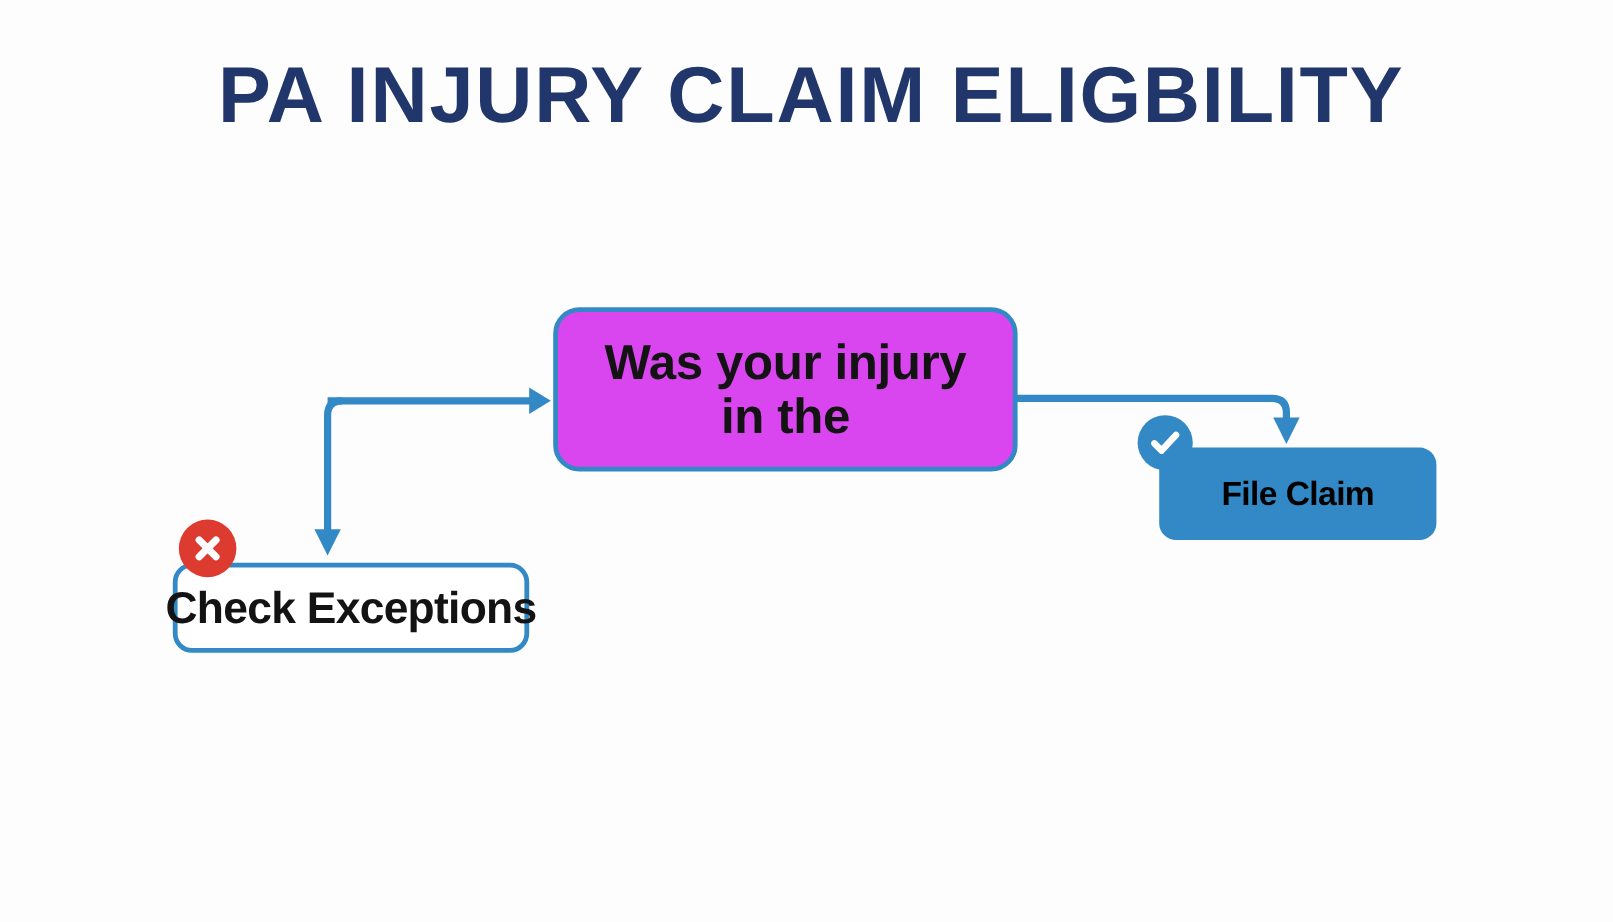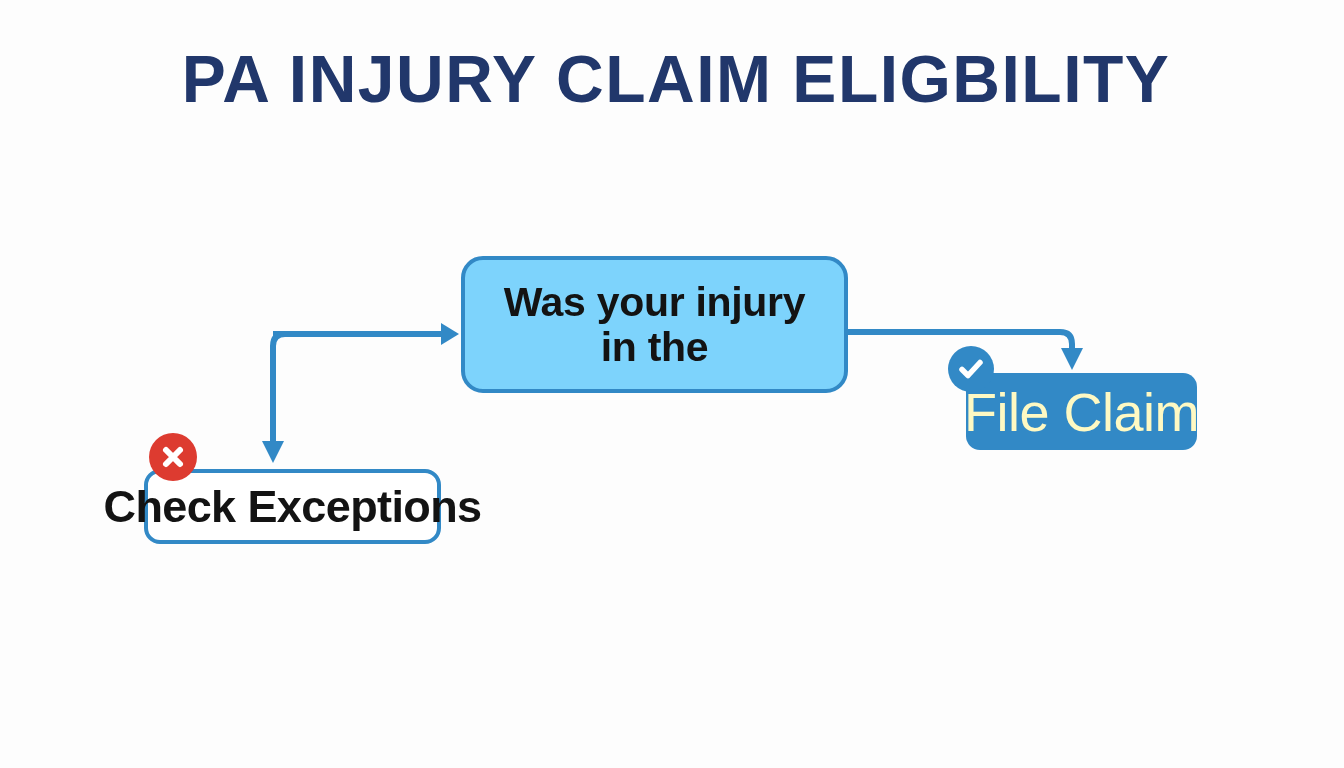--- a/index.html
+++ b/index.html
@@ -57,21 +57,21 @@
     align-items: center;
     justify-content: center;
     text-align: center;
   }
 
   .node-decision {
     left: 461px;
     top: 256px;
     width: 387px;
     height: 137px;
-    background: #7dd3fc;
+    background: #d946ef;
     border: 4px solid #3289c6;
     border-radius: 22px;
     padding: 20px 18px;
   }
   .node-decision .node-label {
     font-size: 41px;
     font-weight: 700;
     color: #131313;
     line-height: 1.08;
     letter-spacing: -0.3px;
@@ -82,42 +82,42 @@
     top: 469px;
     width: 297px;
     height: 75px;
     background: #ffffff;
     border: 4px solid #3289c6;
     border-radius: 16px;
     padding: 0 12px;
     z-index: 3;
   }
   .node-exceptions .node-label {
-    font-size: 45px;
+    font-size: 37px;
     font-weight: 700;
     color: #131313;
     line-height: 1;
     letter-spacing: -0.6px;
     white-space: nowrap;
   }
 
   .node-file-claim {
     left: 966px;
     top: 373px;
     width: 231px;
     height: 77px;
     background: #3289c6;
     border: none;
     border-radius: 14px;
     z-index: 3;
   }
   .node-file-claim .node-label {
-    font-size: 54px;
-    font-weight: 400;
-    color: #fef9c3;
+    font-size: 28px;
+    font-weight: 700;
+    color: #000000;
     line-height: 1;
     letter-spacing: -0.5px;
     white-space: nowrap;
   }
 
   
   .badge {
     position: absolute;
     border-radius: 50%;
     display: flex;

